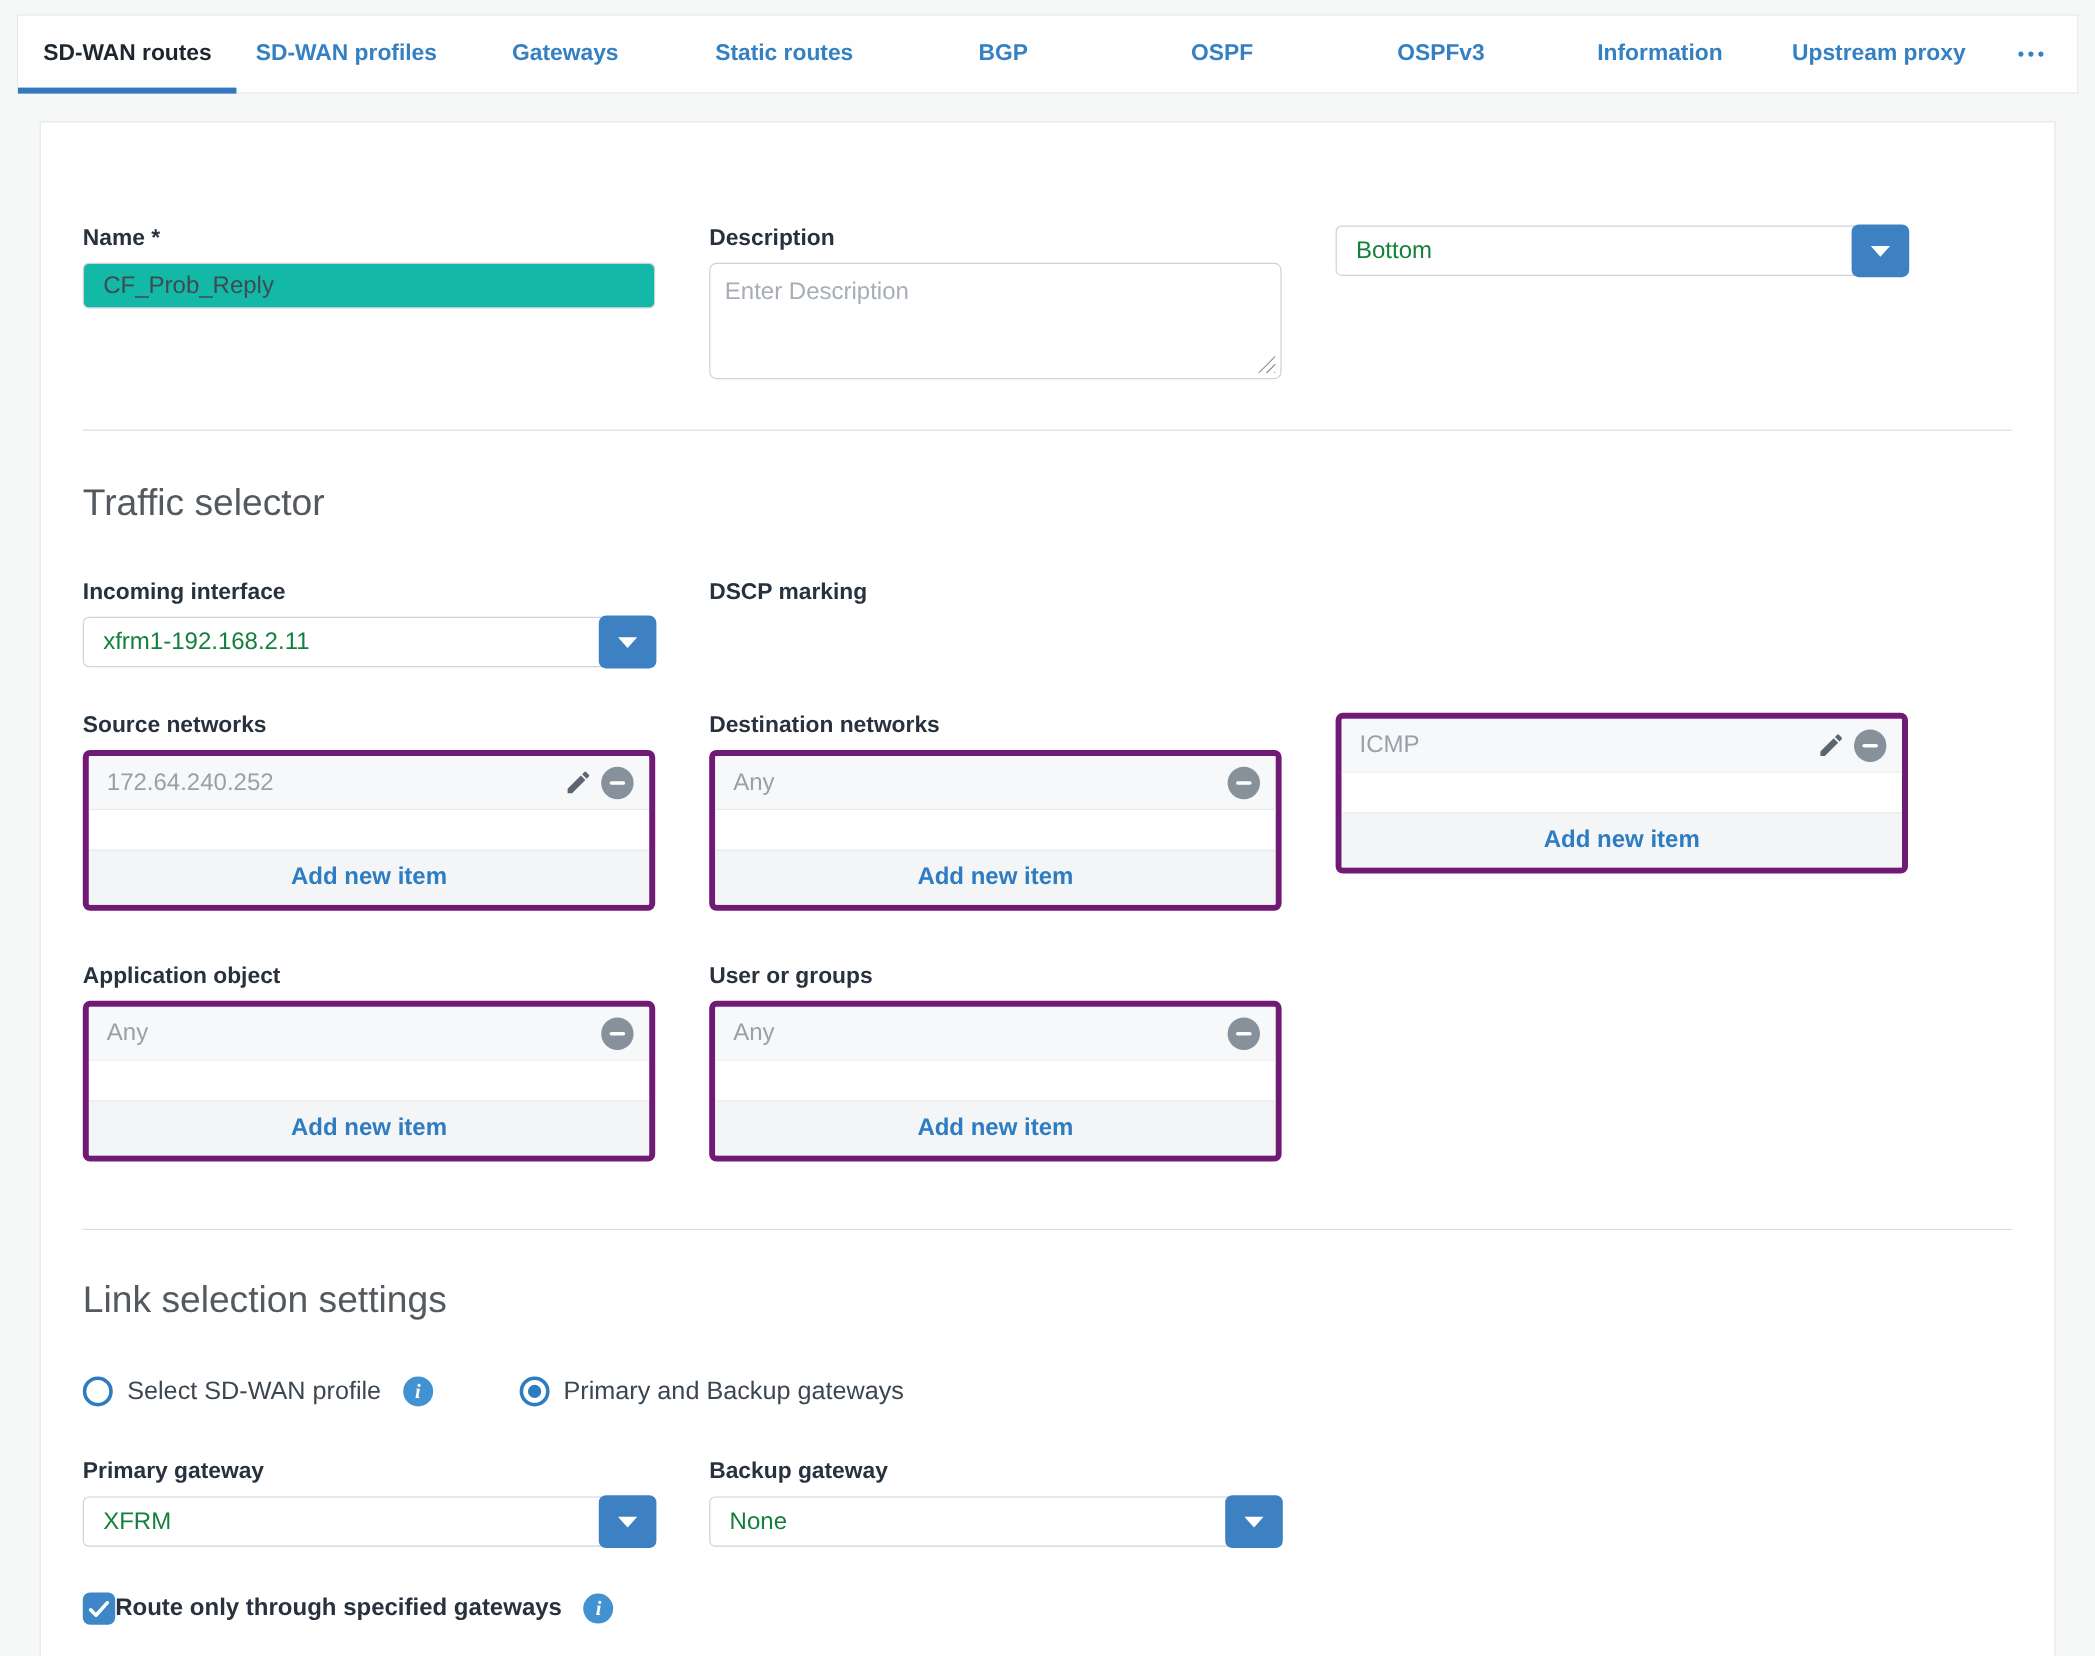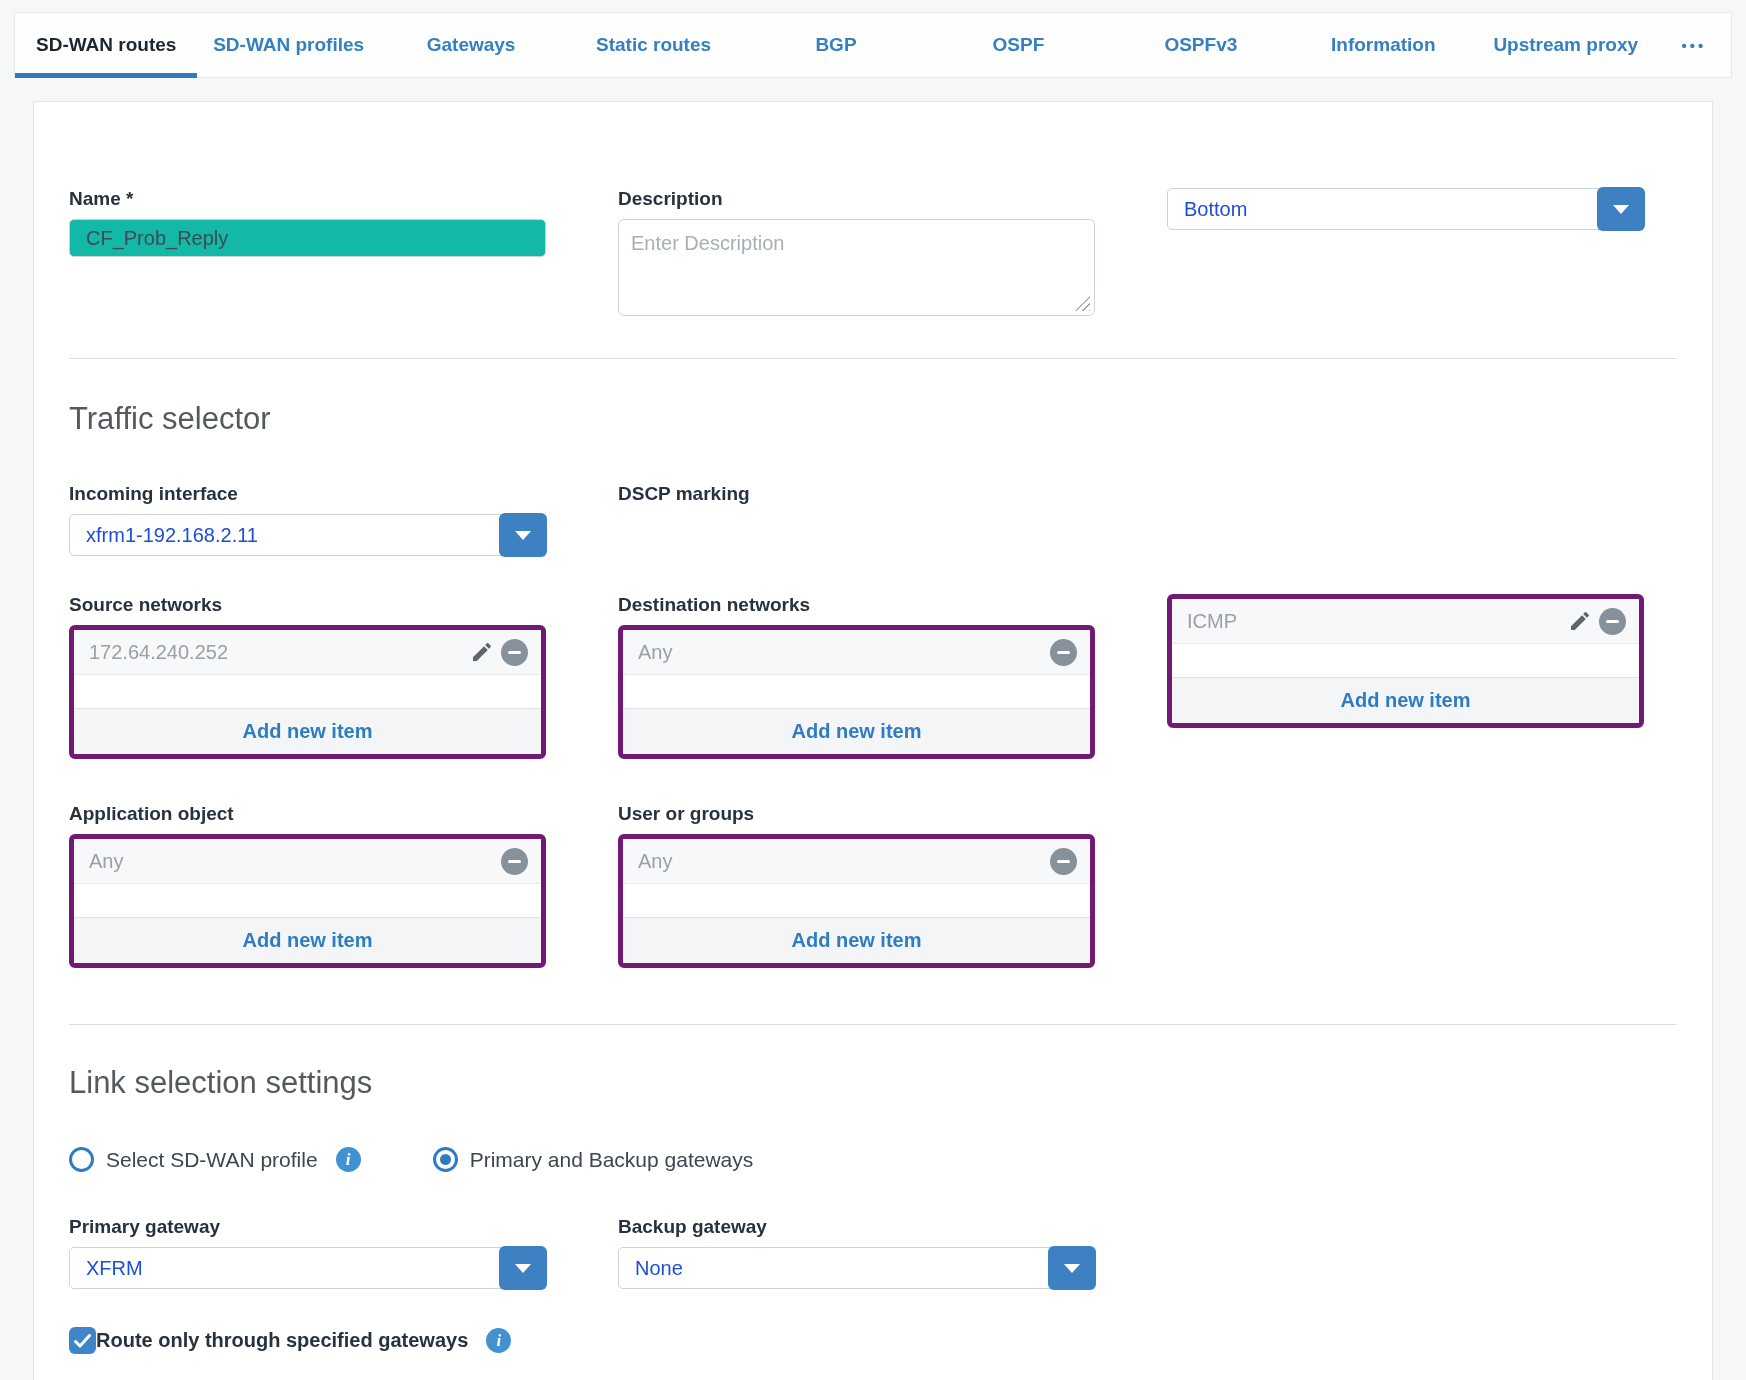--- a/index.html
+++ b/index.html
@@ -46,21 +46,21 @@
     margin: 23px 33px 8px;
     background: #ffffff;
     border: 1px solid #e4e5e6;
     padding: 86px 35px 78px;
     min-height: 1270px;
   }
 
   .grid3 {
     display: grid;
     grid-template-columns: 477px 477px 477px;
-    column-gap: 72px;
+    column-gap: 45px;
     align-items: start;
   }
 
   .field-label {
     display: block;
     font-size: 19px;
     font-weight: 700;
     color: #28323e;
     line-height: 22px;
     margin-bottom: 9px;
@@ -106,21 +106,21 @@
   .dropdown {
     position: relative;
     height: 42px;
     border: 1px solid #ced3d8;
     border-radius: 5px;
     background: #fff;
     display: flex;
     align-items: center;
     padding: 0 64px 0 16px;
     font-size: 20px;
-    color: #1d4ed8;
+    color: #15803d;
     cursor: pointer;
   }
   .dropdown.placeholder { color: #8d949c; }
   .dd-btn {
     position: absolute;
     top: -2px; bottom: -2px; right: -2px;
     width: 48px;
     background: #3e81c3;
     border-radius: 6px;
     display: flex;

